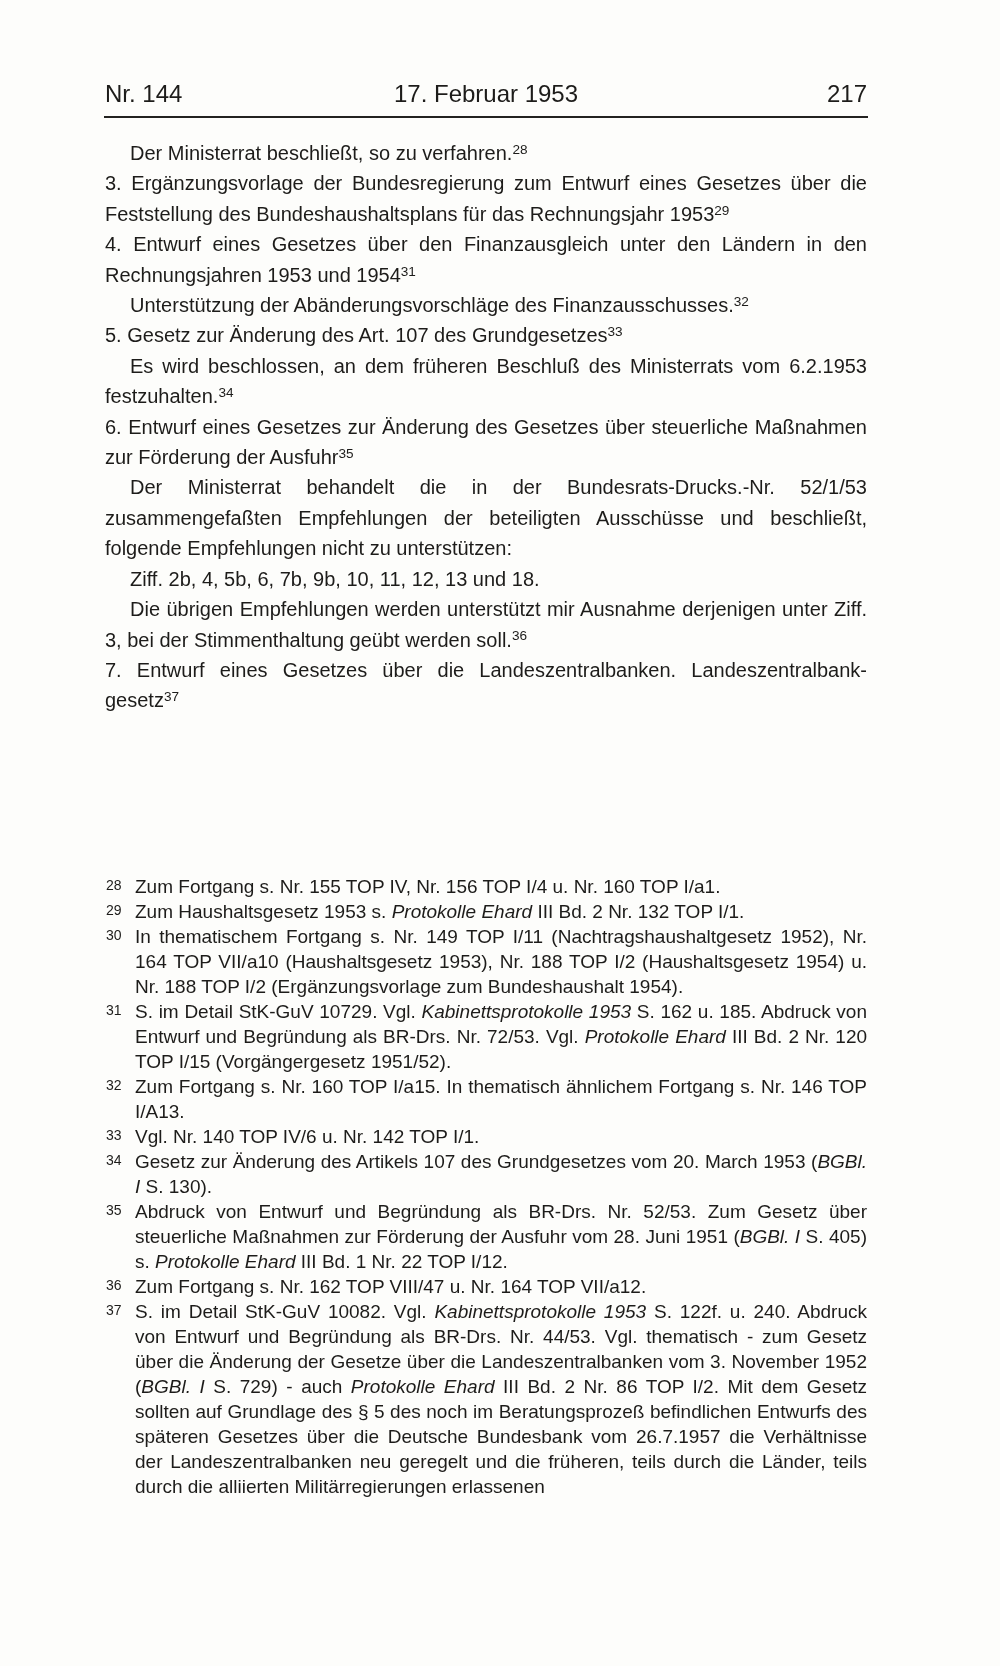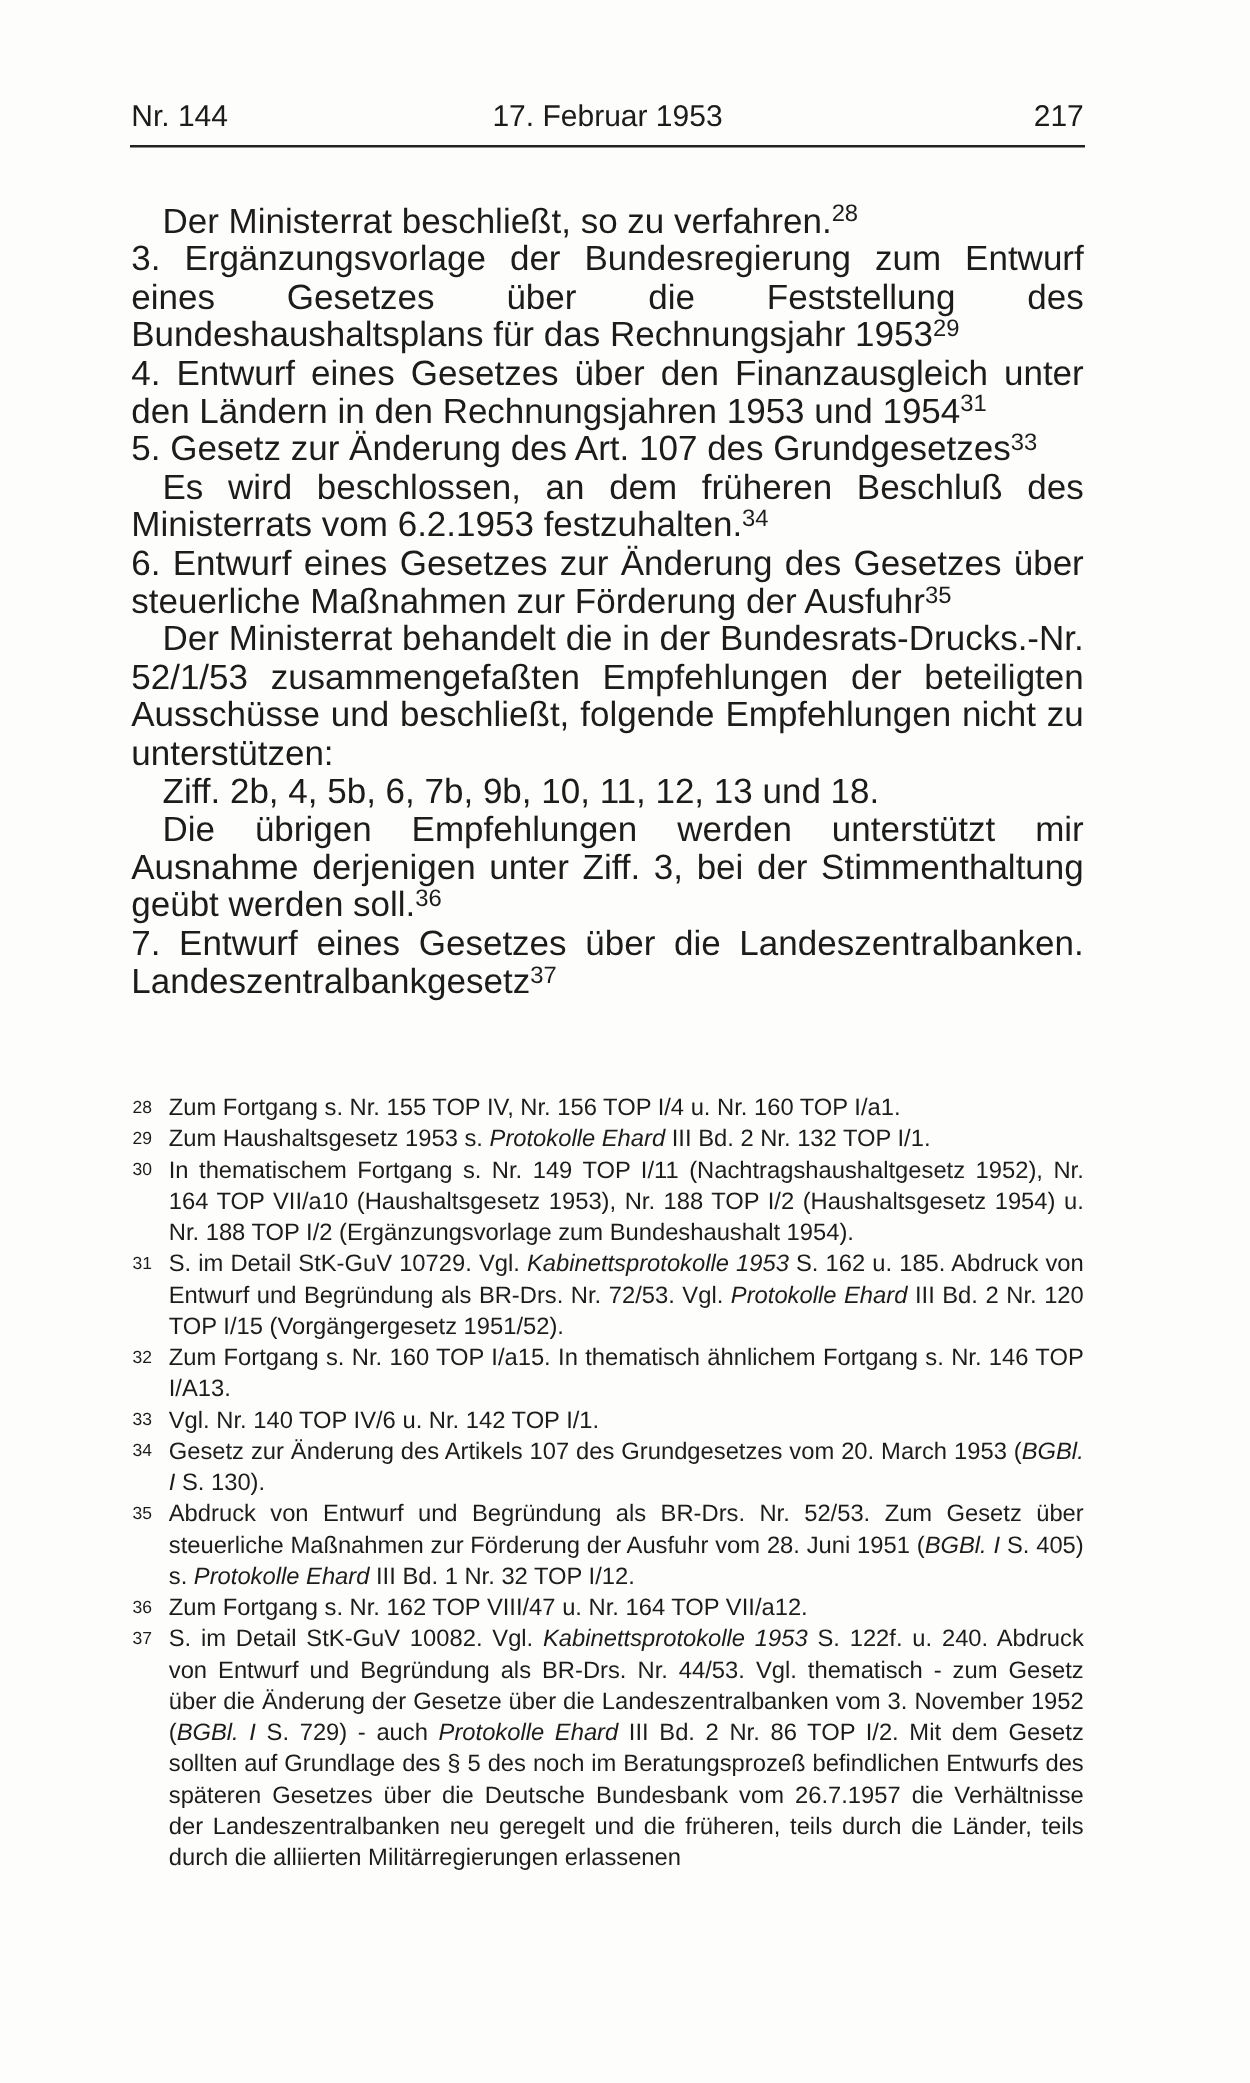--- a/index.html
+++ b/index.html
@@ -30,24 +30,23 @@
     left: 104px;
     width: 764px;
     border: none;
     border-top: 2px solid #232220;
   }
   .body-text {
     position: absolute;
     top: 138px;
     left: 105px;
     width: 762px;
-    font-size: 28px;
+    font-size: 20px;
     line-height: 30.4px;
     text-align: justify;
-    margin-top: 24px;
   }
   .para { text-indent: 0; }
   .para.indent { text-indent: 25px; }
   sup.fn-ref {
     font-size: 0.68em;
     line-height: 0;
     vertical-align: baseline;
     position: relative;
     top: -0.45em;
   }
@@ -82,35 +81,36 @@
     <span class="hdr-center">17. Februar 1953</span>
     <span class="hdr-right">217</span>
   </header>
 
   <hr class="header-rule">
 
   <main class="body-text" id="body-container">
       <p class="para indent"><span>Der Ministerrat beschließt, so zu verfahren.</span><sup class="fn-ref">28</sup></p>
       <p class="para"><span>3. Ergänzungsvorlage der Bundesregierung zum Entwurf eines Gesetzes über die Feststellung des Bundeshaushaltsplans für das Rechnungsjahr 1953</span><sup class="fn-ref">29</sup></p>
       <p class="para"><span>4. Entwurf eines Gesetzes über den Finanzausgleich unter den Ländern in den Rechnungsjahren 1953 und 1954</span><sup class="fn-ref">31</sup></p>
+      <p class="para indent"><span>Unterstützung der Abänderungsvorschläge des Finanzausschusses.</span><sup class="fn-ref">32</sup></p>
       <p class="para"><span>5. Gesetz zur Änderung des Art. 107 des Grundgesetzes</span><sup class="fn-ref">33</sup></p>
       <p class="para indent"><span>Es wird beschlossen, an dem früheren Beschluß des Ministerrats vom 6.2.1953 festzuhalten.</span><sup class="fn-ref">34</sup></p>
       <p class="para"><span>6. Entwurf eines Gesetzes zur Änderung des Gesetzes über steuerliche Maßnahmen zur Förderung der Ausfuhr</span><sup class="fn-ref">35</sup></p>
       <p class="para indent"><span>Der Ministerrat behandelt die in der Bundesrats-Drucks.-Nr. 52/1/53 zusammengefaßten Empfehlungen der beteiligten Ausschüsse und beschließt, folgende Empfehlungen nicht zu unterstützen:</span></p>
       <p class="para indent"><span>Ziff. 2b, 4, 5b, 6, 7b, 9b, 10, 11, 12, 13 und 18.</span></p>
       <p class="para indent"><span>Die übrigen Empfehlungen werden unterstützt mir Ausnahme derjenigen unter Ziff. 3, bei der Stimmenthaltung geübt werden soll.</span><sup class="fn-ref">36</sup></p>
       <p class="para"><span>7. Entwurf eines Gesetzes über die Landeszentralbanken. Landeszentralbank­gesetz</span><sup class="fn-ref">37</sup></p>
     </main>
 
   <section class="footnotes" id="footnotes-container">
       <div class="footnote"><span class="fn-num">28</span><span><span>Zum Fortgang s. Nr. 155 TOP IV, Nr. 156 TOP I/4 u. Nr. 160 TOP I/a1.</span></span></div>
       <div class="footnote"><span class="fn-num">29</span><span><span>Zum Haushaltsgesetz 1953 s. </span><em>Protokolle Ehard</em><span> III Bd. 2 Nr. 132 TOP I/1.</span></span></div>
       <div class="footnote"><span class="fn-num">30</span><span><span>In thematischem Fortgang s. Nr. 149 TOP I/11 (Nachtragshaushaltgesetz 1952), Nr. 164 TOP VII/a10 (Haushaltsgesetz 1953), Nr. 188 TOP I/2 (Haushaltsgesetz 1954) u. Nr. 188 TOP I/2 (Ergänzungsvorlage zum Bundeshaushalt 1954).</span></span></div>
       <div class="footnote"><span class="fn-num">31</span><span><span>S. im Detail StK-GuV 10729. Vgl. </span><em>Kabinettsprotokolle 1953</em><span> S. 162 u. 185. Abdruck von Entwurf und Begründung als BR-Drs. Nr. 72/53. Vgl. </span><em>Protokolle Ehard</em><span> III Bd. 2 Nr. 120 TOP I/15 (Vorgängergesetz 1951/52).</span></span></div>
       <div class="footnote"><span class="fn-num">32</span><span><span>Zum Fortgang s. Nr. 160 TOP I/a15. In thematisch ähnlichem Fortgang s. Nr. 146 TOP I/A13.</span></span></div>
       <div class="footnote"><span class="fn-num">33</span><span><span>Vgl. Nr. 140 TOP IV/6 u. Nr. 142 TOP I/1.</span></span></div>
       <div class="footnote"><span class="fn-num">34</span><span><span>Gesetz zur Änderung des Artikels 107 des Grundgesetzes vom 20. March 1953 (</span><em>BGBl. I</em><span> S. 130).</span></span></div>
-      <div class="footnote"><span class="fn-num">35</span><span><span>Abdruck von Entwurf und Begründung als BR-Drs. Nr. 52/53. Zum Gesetz über steuerliche Maßnahmen zur Förderung der Ausfuhr vom 28. Juni 1951 (</span><em>BGBl. I</em><span> S. 405) s. </span><em>Protokolle Ehard</em><span> III Bd. 1 Nr. 32 TOP I/12.</span></span></div>
+      <div class="footnote"><span class="fn-num">35</span><span><span>Abdruck von Entwurf und Begründung als BR-Drs. Nr. 52/53. Zum Gesetz über steuerliche Maßnahmen zur Förderung der Ausfuhr vom 28. Juni 1951 (</span><em>BGBl. I</em><span> S. 405) s. </span><em>Protokolle Ehard</em><span> III Bd. 1 Nr. 22 TOP I/12.</span></span></div>
       <div class="footnote"><span class="fn-num">36</span><span><span>Zum Fortgang s. Nr. 162 TOP VIII/47 u. Nr. 164 TOP VII/a12.</span></span></div>
       <div class="footnote"><span class="fn-num">37</span><span><span>S. im Detail StK-GuV 10082. Vgl. </span><em>Kabinettsprotokolle 1953</em><span> S. 122f. u. 240. Abdruck von Entwurf und Begründung als BR-Drs. Nr. 44/53. Vgl. thematisch - zum Gesetz über die Änderung der Gesetze über die Landeszentralbanken vom 3. November 1952 (</span><em>BGBl. I</em><span> S. 729) - auch </span><em>Protokolle Ehard</em><span> III Bd. 2 Nr. 86 TOP I/2. Mit dem Gesetz sollten auf Grundlage des § 5 des noch im Beratungsprozeß befindlichen Entwurfs des späteren Gesetzes über die Deut­sche Bundesbank vom 26.7.1957 die Verhältnisse der Landeszentralbanken neu geregelt und die früheren, teils durch die Länder, teils durch die alliierten Militärregierungen erlassenen</span></span></div>
     </section>
 
 </div>
 
 </body></html>

